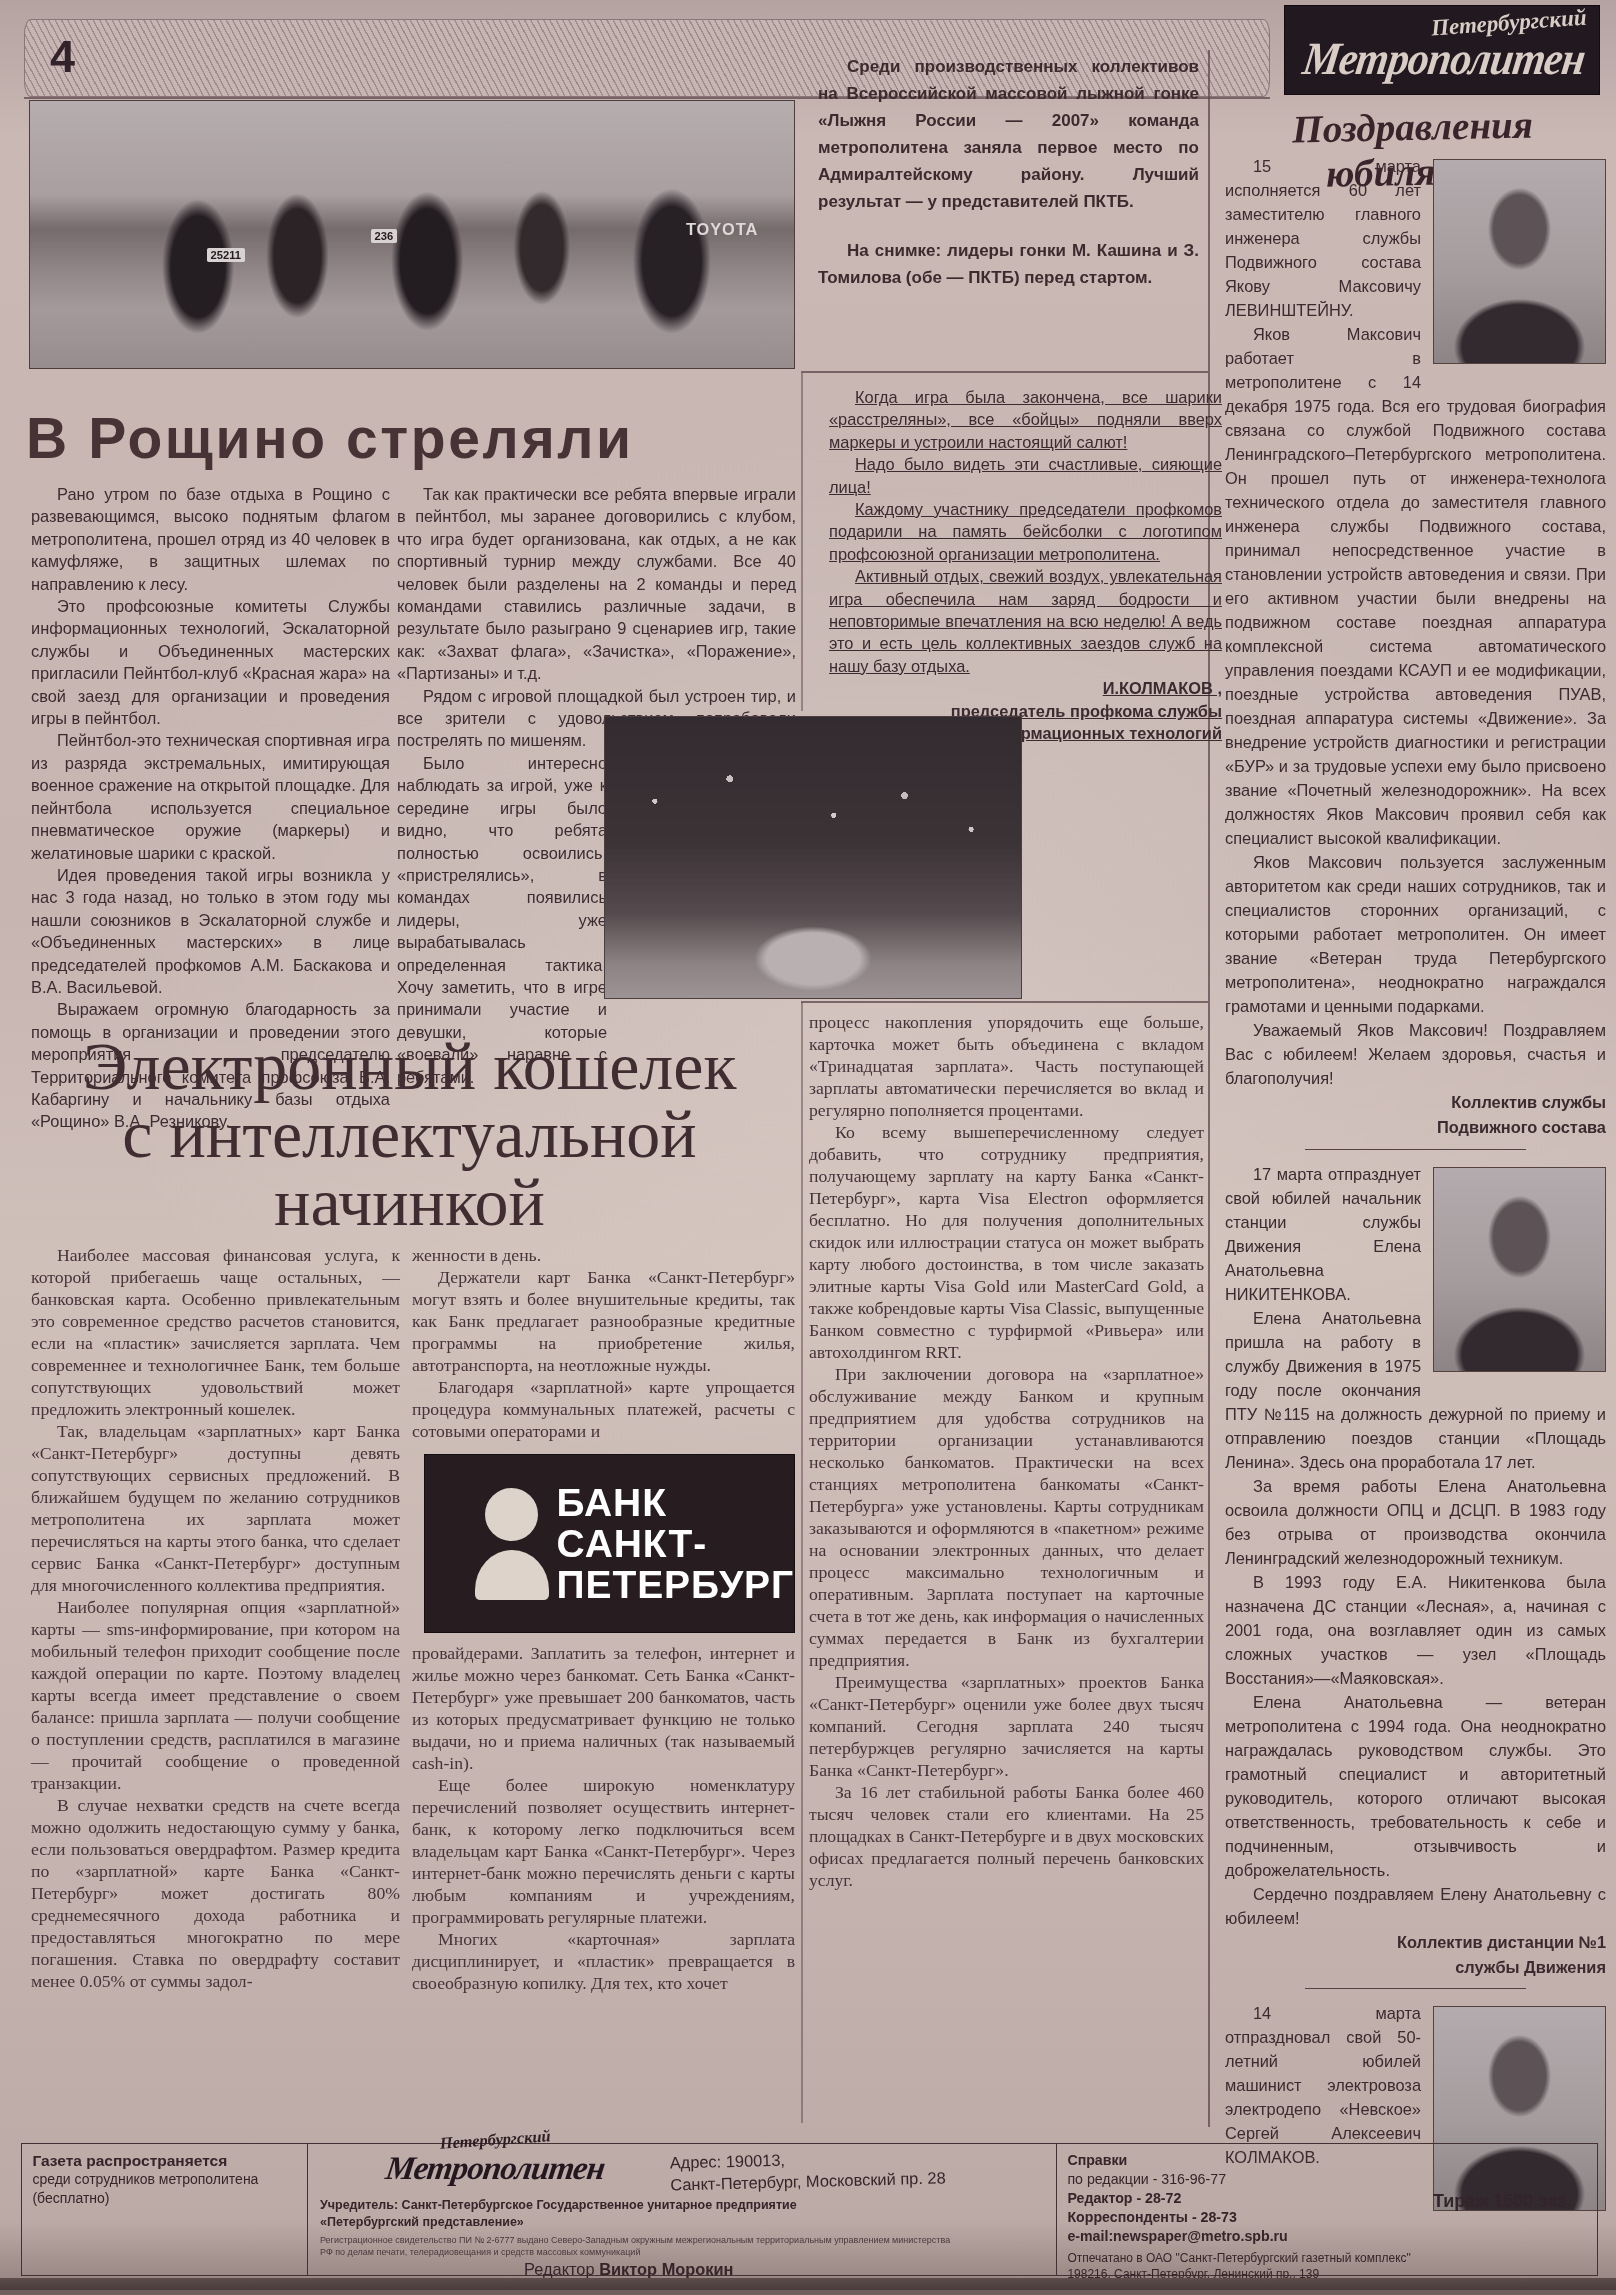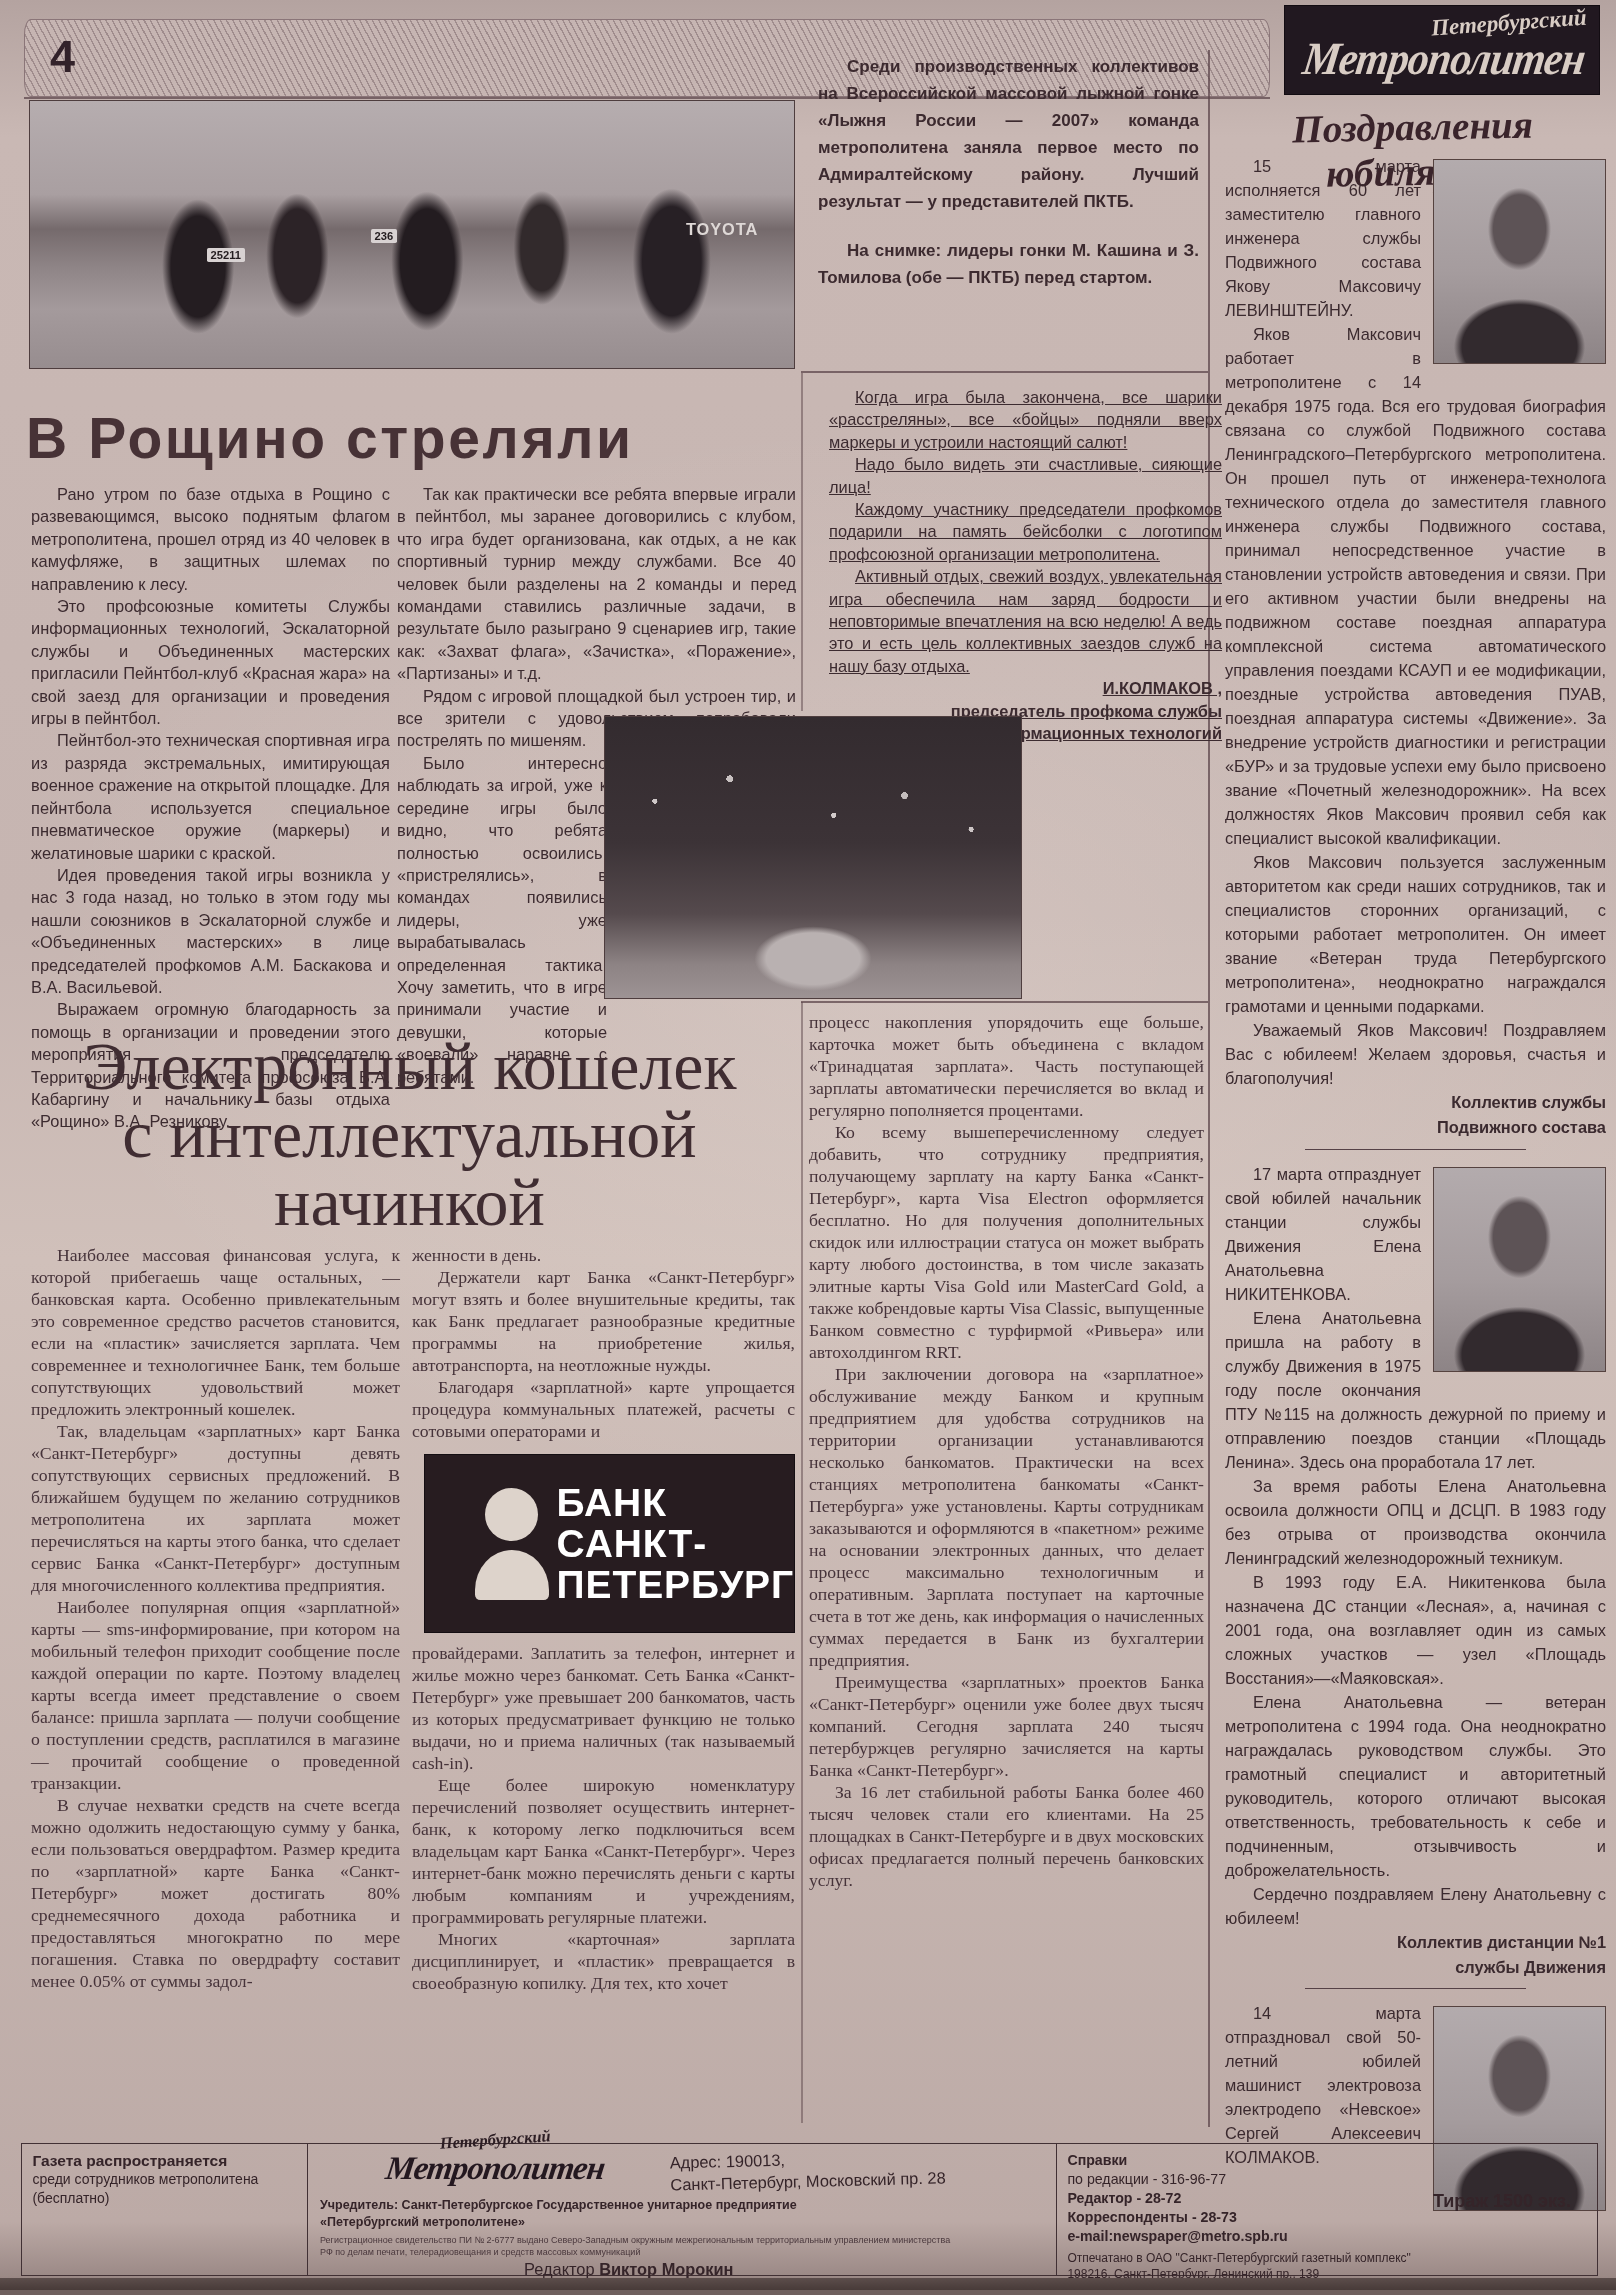--- a/index.html
+++ b/index.html
@@ -238,21 +238,21 @@
       <div class="flogo">
         <div class="pre">Петербургский</div>
         <div class="name">Метрополитен</div>
       </div>
       <div class="faddr">
         <div>Адрес: 190013,</div>
         <div>Санкт-Петербург, Московский пр. 28</div>
       </div>
       <div class="ffounder">
         <div>Учредитель: Санкт-Петербургское Государственное унитарное предприятие</div>
-        <div>«Петербургский метрополитене»</div>
+        <div>«Петербургский представление»</div>
       </div>
       <div class="freg">
         <div>Регистрационное свидетельство ПИ № 2-6777 выдано Северо-Западным окружным межрегиональным территориальным управлением министерства</div>
         <div>РФ по делам печати, телерадиовещания и средств массовых коммуникаций</div>
       </div>
       <div class="fed">
         <span>Редактор</span>
         <b>Виктор Морокин</b>
       </div>
     </div>

